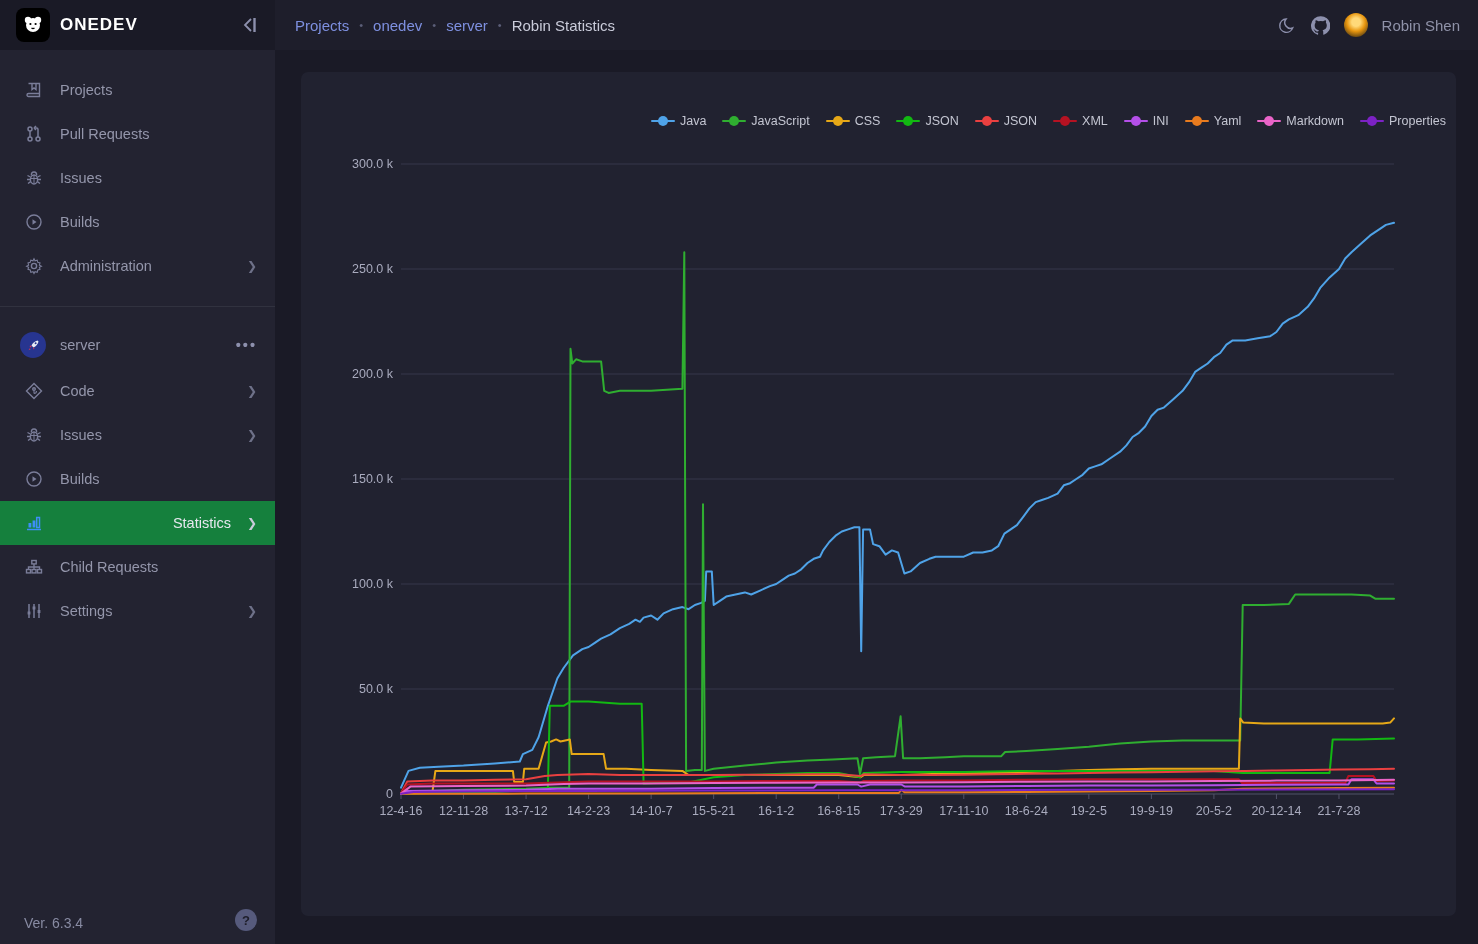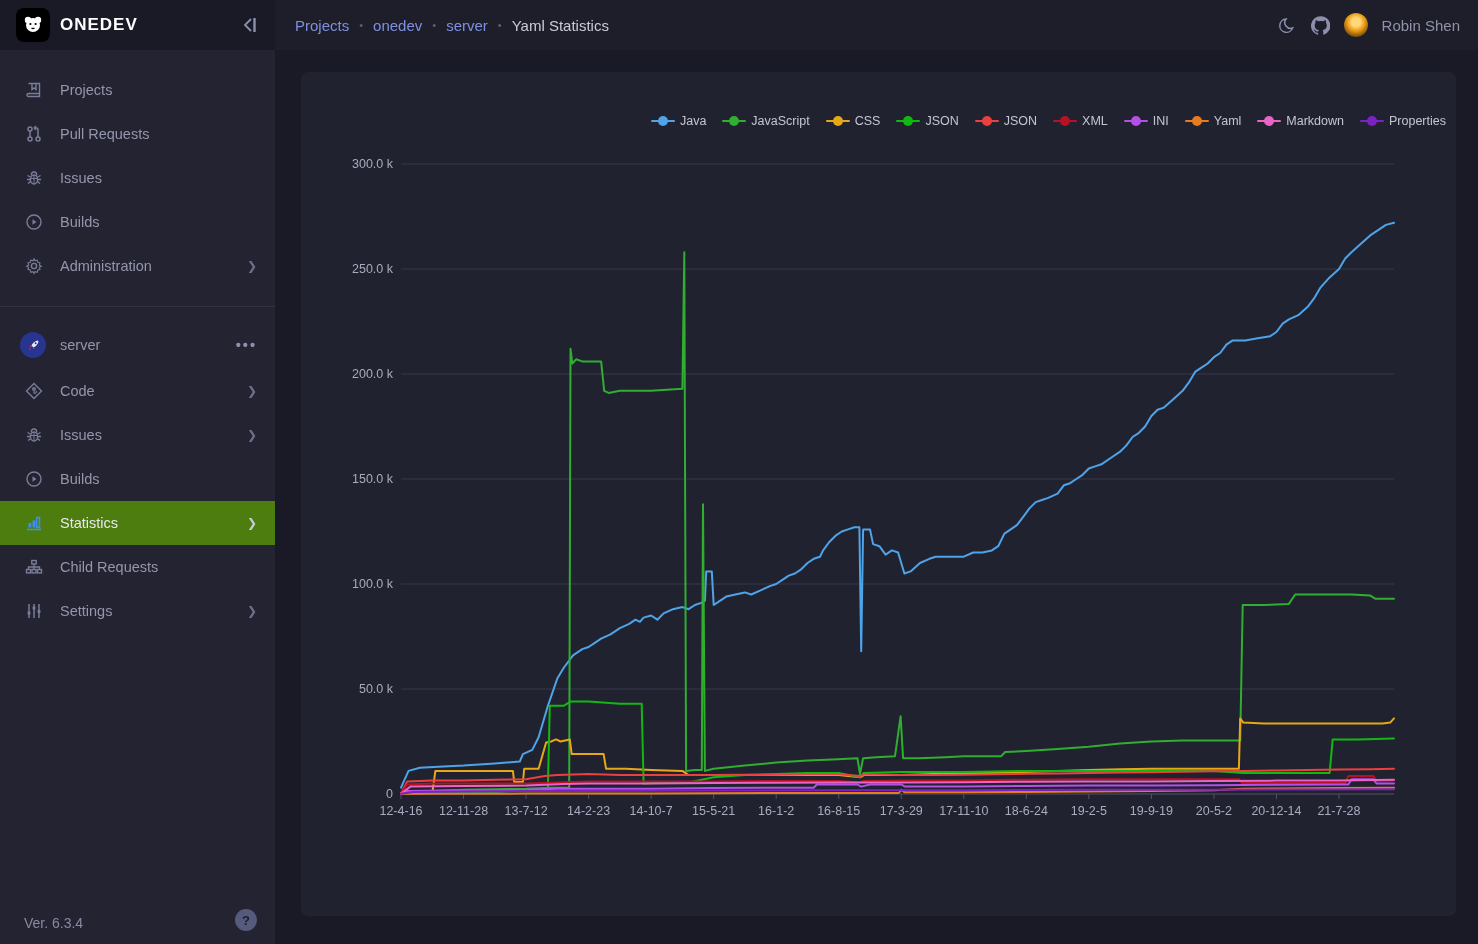--- a/index.html
+++ b/index.html
@@ -13,21 +13,21 @@
   .logo-badge { width:34px; height:34px; background:#000; border-radius:8px; display:flex; align-items:center; justify-content:center; }
   .logo-badge svg { width:24px; height:24px; }
   .logo-text { color:#ffffff; font-weight:bold; font-size:17px; letter-spacing:1px; flex:1; }
   .collapse { color:#8d90ad; display:flex; align-items:center; cursor:pointer; }
   .nav { padding:18px 0 10px 0; }
   .nav-item { height:44px; display:flex; align-items:center; padding:0 18px 0 24px; gap:16px;
               color:#9496ab; font-size:14.5px; cursor:pointer; }
   .nav-item .icn { width:20px; display:flex; justify-content:center; color:#7a7d99; }
   .nav-item .lbl { flex:1; }
   .nav-item .chev { color:#6e7189; font-size:12px; }
-  .nav-item.active { background:#4d7c0f; color:#e7e8f0; }
+  .nav-item.active { background:#15803d; color:#e7e8f0;text-align:right; }
   .nav-item.active .icn { color:#3e8ef7; }
   .nav-item.active .chev { color:#c9cbdb; }
   .side-divider { border-top:1px solid #31323f; margin:8px 0 14px 0; }
   .proj-row { height:48px; display:flex; align-items:center; padding:0 18px 0 20px; gap:14px; color:#9496ab; font-size:14.5px; }
   .proj-avatar { width:26px; height:26px; border-radius:50%; background:#273590; display:flex; align-items:center; justify-content:center; font-size:13px; }
   .proj-row .more { margin-left:auto; color:#8d90ad; letter-spacing:2px; font-weight:bold; cursor:pointer; }
   .side-footer { margin-top:auto; height:54px; display:flex; align-items:flex-end; padding:0 18px 13px 24px; color:#888ba3; font-size:14px; }
   .help-btn { margin-left:auto; width:22px; height:22px; border-radius:50%; background:#565a7c; color:#1d1d29;
               display:flex; align-items:center; justify-content:center; font-size:13px; font-weight:bold; cursor:pointer; }
 
@@ -231,21 +231,21 @@
 
   <main class="main">
     <div class="topbar">
       <div class="crumbs" id="breadcrumb">
           <span class="crumb-link">Projects</span>
           <span class="crumb-sep">•</span>
           <span class="crumb-link">onedev</span>
           <span class="crumb-sep">•</span>
           <span class="crumb-link">server</span>
           <span class="crumb-sep">•</span>
-          <span class="crumb-cur">Yaml Statistics</span>
+          <span class="crumb-cur">Robin Statistics</span>
         </div>
       <div class="top-right">
         <span class="icon-btn">
           <svg width="19" height="19" viewBox="0 0 20 20" fill="none" stroke="#8d90ad" stroke-width="1.5">
             <path d="M15.5 12.5 A7 7 0 1 1 8.5 3.2 A6 6 0 0 0 15.5 12.5 Z"></path>
           </svg>
         </span>
         <span class="icon-btn">
           <svg width="19" height="19" viewBox="0 0 16 16" fill="#8d90ad">
             <path d="M8 .2a8 8 0 0 0-2.5 15.6c.4.1.5-.2.5-.4v-1.4c-2.2.5-2.7-1-2.7-1-.4-.9-.9-1.2-.9-1.2-.7-.5.1-.5.1-.5.8.1 1.2.9 1.2.9.8 1.3 2 .9 2.5.7.1-.6.3-.9.5-1.1-1.8-.2-3.6-.9-3.6-4 0-.9.3-1.6.8-2.1-.1-.2-.4-1 .1-2.1 0 0 .7-.2 2.2.8a7.5 7.5 0 0 1 4 0c1.5-1 2.2-.8 2.2-.8.5 1.1.2 1.9.1 2.1.5.5.8 1.2.8 2.1 0 3.1-1.9 3.8-3.6 4 .3.3.6.8.6 1.5v2.1c0 .2.1.5.5.4A8 8 0 0 0 8 .2Z"></path>

